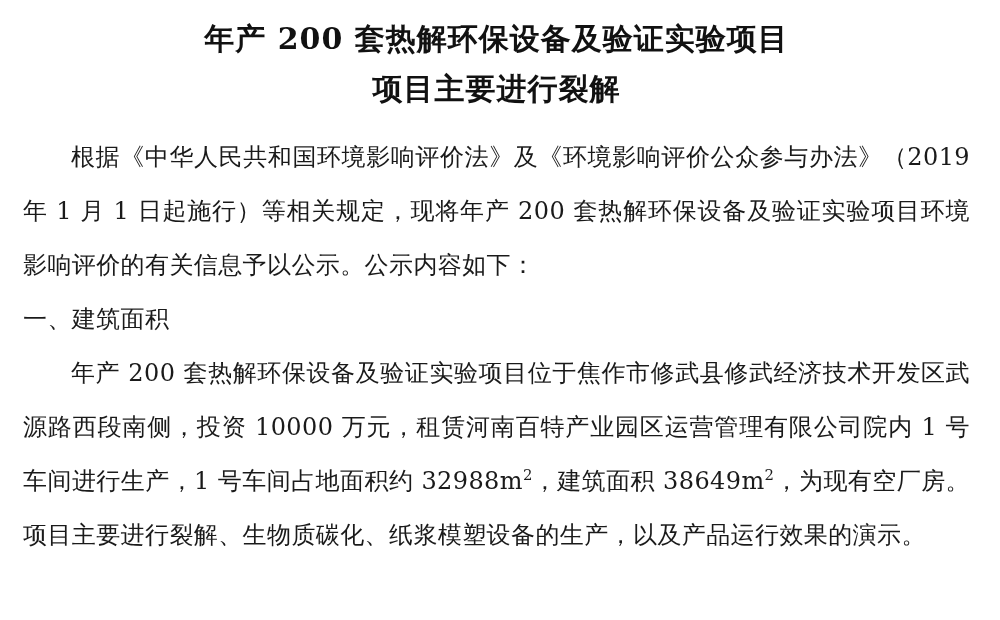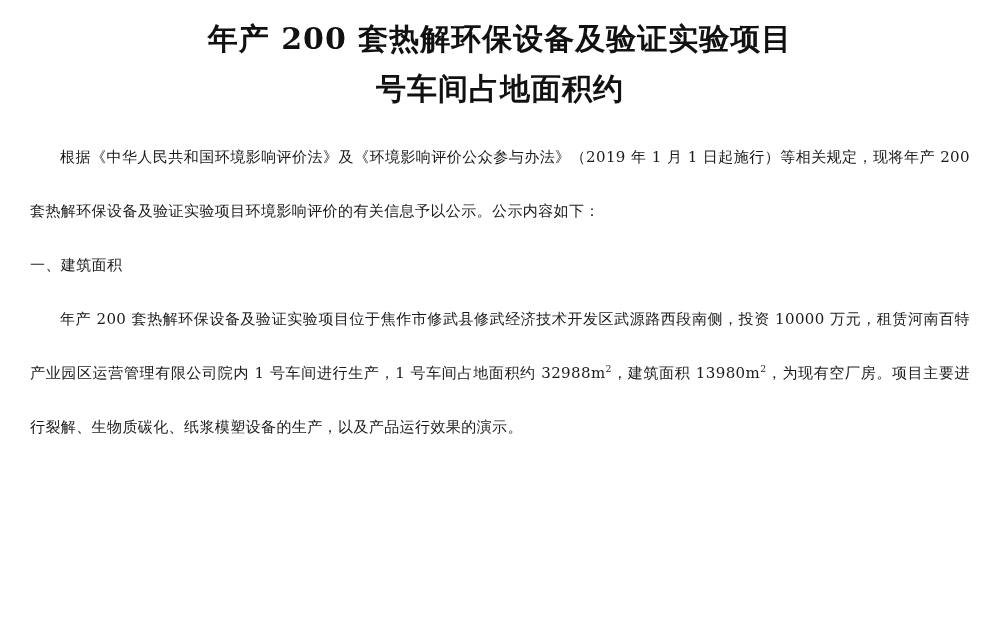--- a/index.html
+++ b/index.html
@@ -11,39 +11,39 @@
     width: 1000px;
     height: 620px;
     overflow: hidden;
     font-family: "DejaVu Serif", "Liberation Serif", serif;
     color: #1a1a1a;
   }
   .page {
     width: 1000px;
     height: 620px;
     box-sizing: border-box;
-    padding: 8px 30px 0 30px;
+    padding: 8px 30px 0 23px;
     position: relative;
   }
   .title-block {
     text-align: center;
     margin-top: 6px;
   }
   .title-line {
     font-size: 30px;
     font-weight: bold;
     letter-spacing: 1px;
     line-height: 50px;
     color: #111111;
   }
   .body-block {
     margin-top: 16px;
   }
   p.para {
-    font-size: 15px;
+    font-size: 24px;
     line-height: 54px;
     margin: 0;
     text-align: justify;
     text-justify: inter-ideograph;
     letter-spacing: 0.4px;
     color: #1a1a1a;
   }
   p.indent {
     text-indent: 2em;
   }
@@ -56,26 +56,26 @@
     line-height: 0;
   }
 </style>
 </head>
 <body>
 
 <div class="page">
 
   <div class="title-block">
     <div class="title-line">年产 200 套热解环保设备及验证实验项目</div>
-    <div class="title-line">号车间占地面积约</div>
+    <div class="title-line">项目主要进行裂解</div>
   </div>
 
   <div class="body-block">
 
     <p class="para indent">根据《中华人民共和国环境影响评价法》及《环境影响评价公众参与办法》（2019 年 1 月 1 日起施行）等相关规定，现将年产 200 套热解环保设备及验证实验项目环境影响评价的有关信息予以公示。公示内容如下：</p>
 
     <p class="para heading">一、建筑面积</p>
 
-    <p class="para indent"><span>年产 200 套热解环保设备及验证实验项目位于焦作市修武县修武经济技术开发区武源路西段南侧，投资 10000 万元，租赁河南百特产业园区运营管理有限公司院内 1 号车间进行生产，1 号车间占地面积约 32988m</span><sup>2</sup><span>，建筑面积 13980m</span><sup>2</sup><span>，为现有空厂房。项目主要进行裂解、生物质碳化、纸浆模塑设备的生产，以及产品运行效果的演示。</span></p>
+    <p class="para indent"><span>年产 200 套热解环保设备及验证实验项目位于焦作市修武县修武经济技术开发区武源路西段南侧，投资 10000 万元，租赁河南百特产业园区运营管理有限公司院内 1 号车间进行生产，1 号车间占地面积约 32988m</span><sup>2</sup><span>，建筑面积 38649m</span><sup>2</sup><span>，为现有空厂房。项目主要进行裂解、生物质碳化、纸浆模塑设备的生产，以及产品运行效果的演示。</span></p>
 
   </div>
 
 </div>
 
 </body></html>

